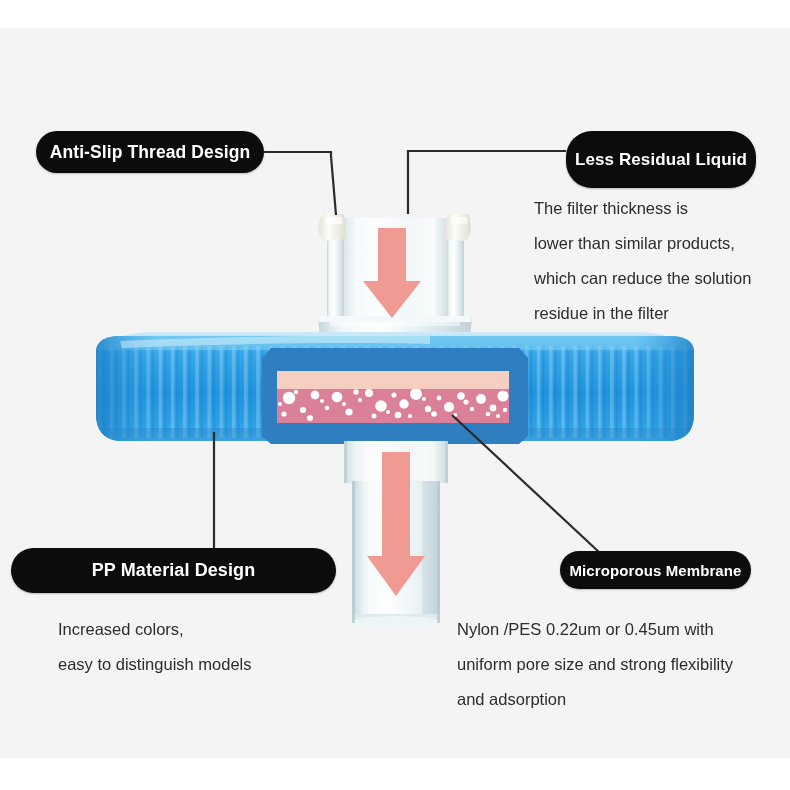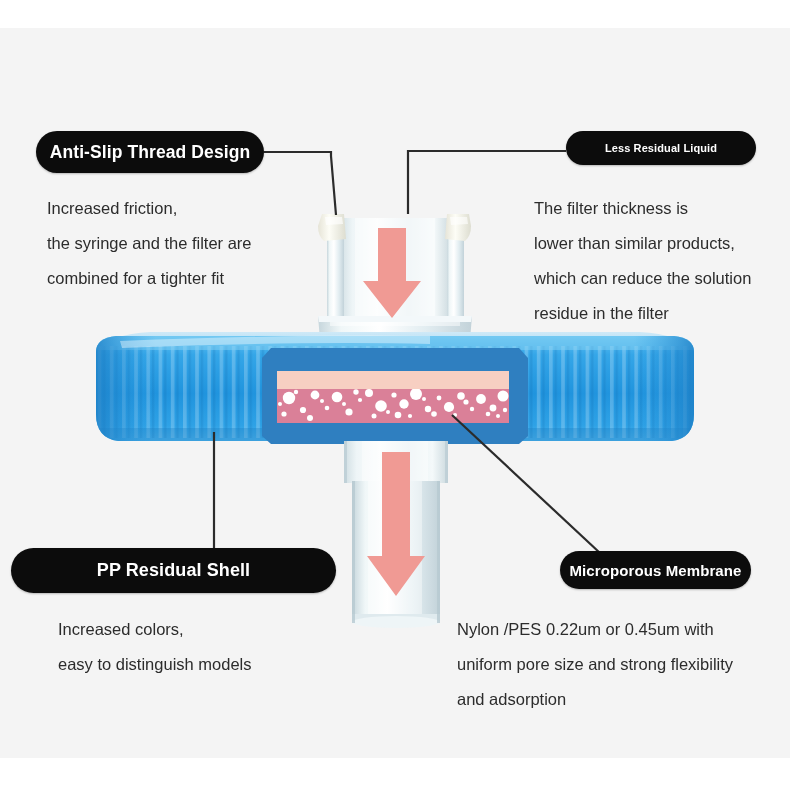--- a/index.html
+++ b/index.html
@@ -40,21 +40,21 @@
     border-radius:26px;
     font-weight:bold;
     display:flex;
     align-items:center;
     justify-content:center;
     letter-spacing:.1px;
     box-shadow:0 1px 2px rgba(0,0,0,.25);
     white-space:nowrap;
   }
   #pill-anti-slip{ left:36px;  top:131px; width:228px; height:42px; font-size:17.5px; }
-  #pill-less-residual{ left:566px; top:131px; width:190px; height:34px; font-size:11px; }
+  #pill-less-residual{ left:566px; top:131px; width:190px; height:57px; font-size:17px; }
   #pill-pp-shell{ left:11px;  top:548px; width:325px; height:45px; font-size:18px; }
   #pill-membrane{ left:560px; top:551px; width:191px; height:38px; font-size:15px; }
 
   
   .blurb{
     position:absolute;
     color:#2c2c2c;
     font-size:16.5px;
     line-height:35px;
     white-space:pre-line;
@@ -257,27 +257,24 @@
       <path d="M566,151 L408,151 L408,214"></path>
       <path d="M214,432 L214,549"></path>
       <path d="M452,415 L600,553"></path>
     </g>
   </svg>
 
   <div class="pill" id="pill-anti-slip">Anti-Slip Thread Design</div>
 
   <div class="pill" id="pill-less-residual">Less Residual Liquid</div>
 
-  <div class="pill" id="pill-pp-shell">PP Residual Shell</div>
+  <div class="pill" id="pill-pp-shell">PP Material Design</div>
 
   <div class="pill" id="pill-membrane">Microporous Membrane</div>
 
-  <div class="blurb" id="txt-anti-slip">Increased friction,
-the syringe and the filter are
-combined for a tighter fit</div>
 
   <div class="blurb" id="txt-less-residual">The filter thickness is
 lower than similar products,
 which can reduce the solution
 residue in the filter</div>
 
   <div class="blurb" id="txt-pp-shell">Increased colors,
 easy to distinguish models</div>
 
   <div class="blurb" id="txt-membrane">Nylon /PES 0.22um or 0.45um with

